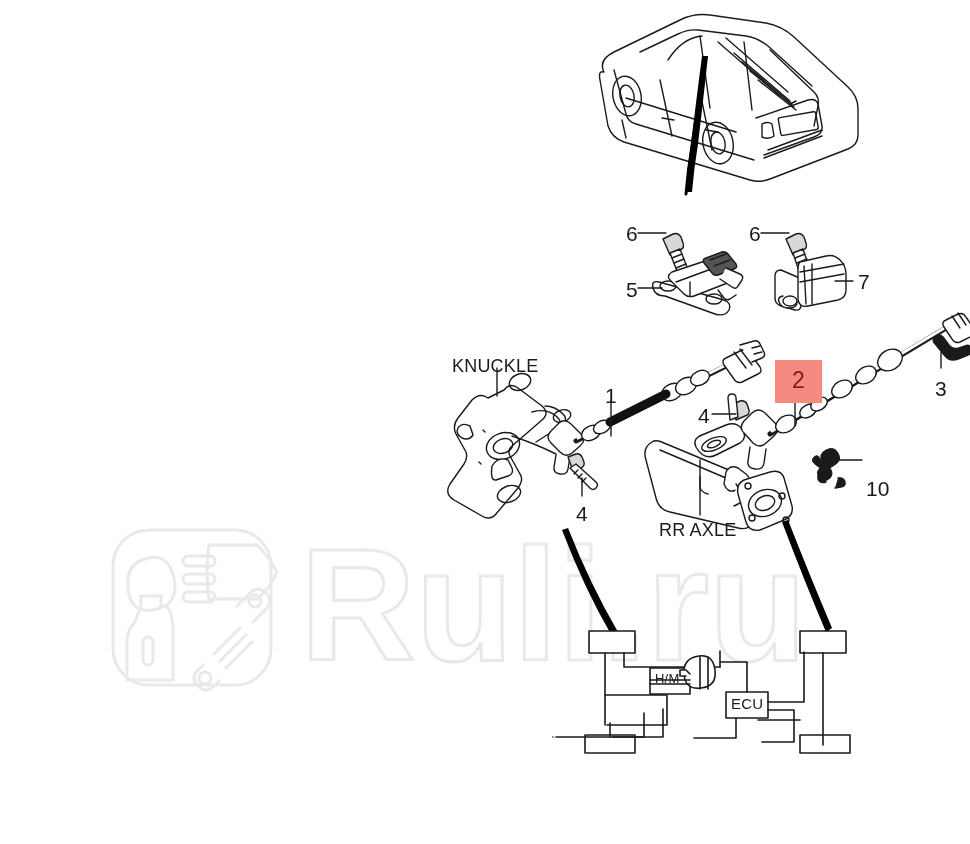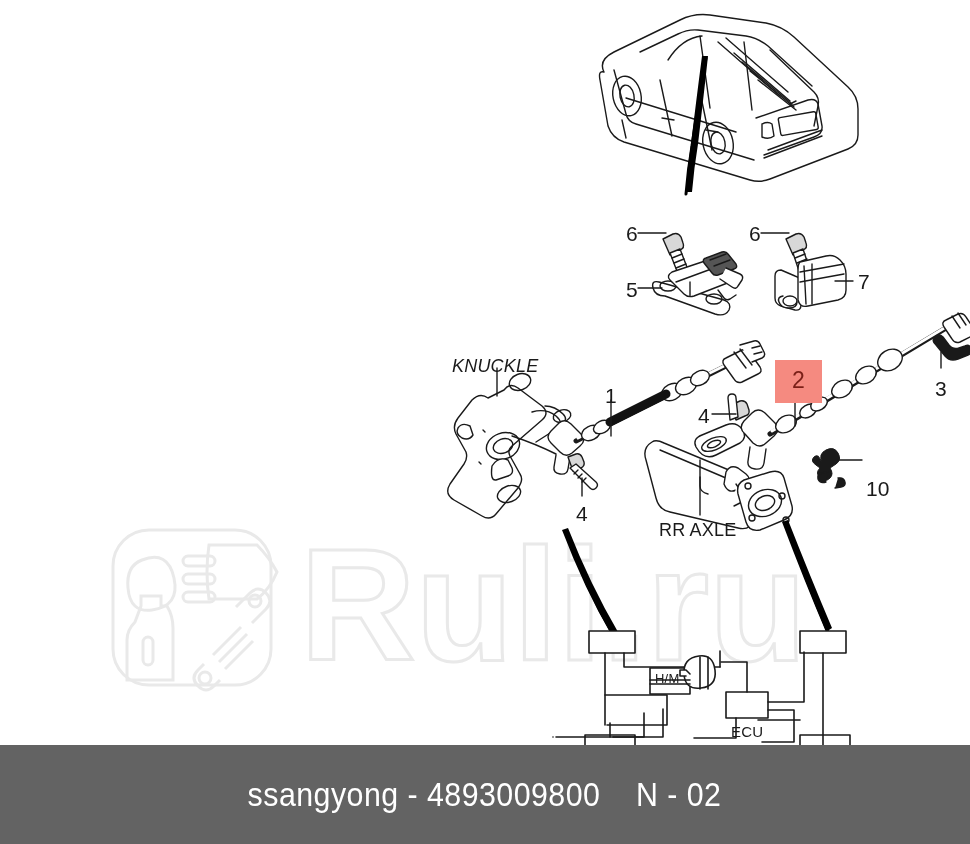--- a/index.html
+++ b/index.html
@@ -344,27 +344,27 @@
 
         <path d="M853 281 l-18 0"></path>
 
         <path d="M862 460 l-24 0"></path>
       </g>
     </g>
   </svg>
 
   <div id="label-layer">
 
-    <div class="callout txt" style="left:452px; top:357px;font-style:italic;">KNUCKLE</div>
+    <div class="callout txt" style="left:452px; top:357px;">KNUCKLE</div>
 
     <div class="callout txt" style="left:659px; top:521px;text-align:right;">RR AXLE</div>
 
     <div class="callout txt" style="left:655px; top:672px; font-size:13px;">H/M</div>
 
-    <div class="callout txt" style="left:731px; top:696px; font-size:15px;margin-top:28px;">ECU</div>
+    <div class="callout txt" style="left:731px; top:696px; font-size:15px;">ECU</div>
 
     <div class="callout" style="left:605px; top:385px;">1</div>
 
     <div class="callout hl" style="left:775px; top:360px;">2</div>
 
     <div class="callout" style="left:935px; top:378px;">3</div>
 
     <div class="callout" style="left:576px; top:503px;">4</div>
 
     <div class="callout" style="left:698px; top:405px;">4</div>
@@ -373,17 +373,14 @@
 
     <div class="callout" style="left:626px; top:223px;">6</div>
 
     <div class="callout" style="left:749px; top:223px;">6</div>
 
     <div class="callout" style="left:858px; top:271px;">7</div>
 
     <div class="callout" style="left:866px; top:450px;margin-top:28px;">10</div>
   </div>
 
-  <div id="footer-bar">
-    <div id="footer-text">ssangyong - 4893009800    N - 02</div>
-  </div>
 
 </div>
 
 </body></html>

